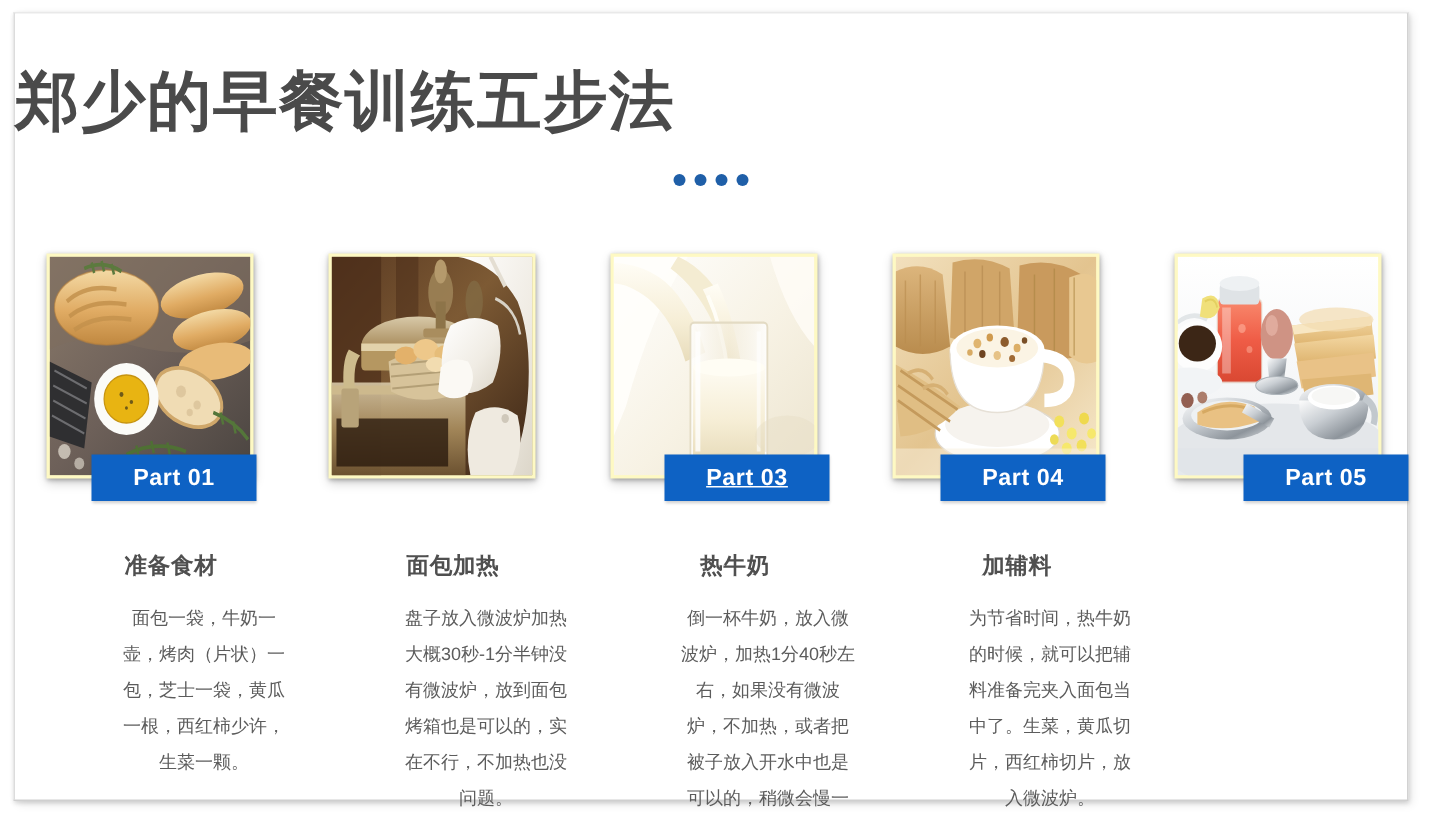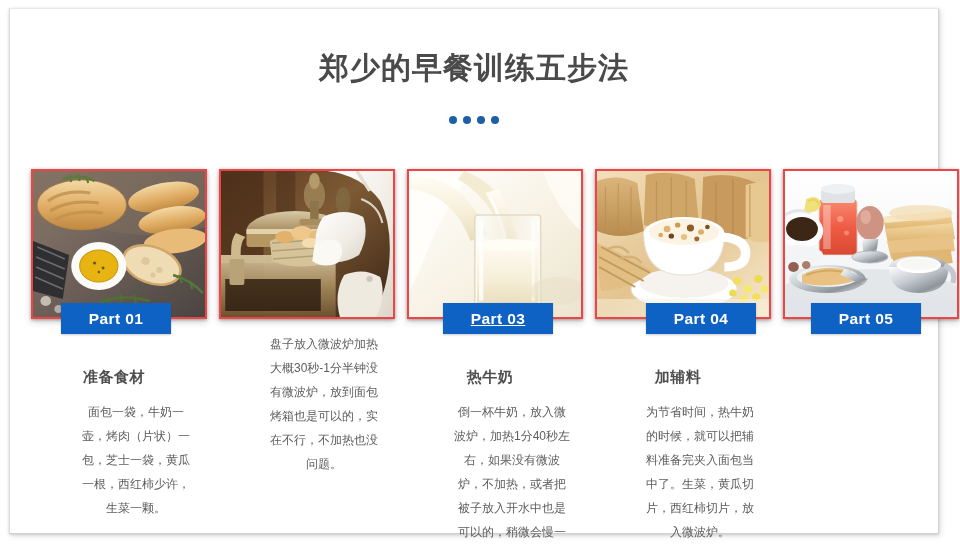--- a/index.html
+++ b/index.html
@@ -33,22 +33,21 @@
     border-bottom: 1px solid #cfcfcf;
     box-shadow: 0 1px 3px rgba(0,0,0,0.14), 2px 2px 6px rgba(0,0,0,0.10);
   }
 
   
   .slide-title {
     position: absolute;
     left: 0;
     top: 36px;
     width: 100%;
-    text-align: center;
-    font-size: 30px;
+    font-size: 43px;
     font-weight: bold;
     color: #4a4a4a;
     letter-spacing: 1px;
     line-height: 46px;
   }
 
   .dot-row {
     position: absolute;
     left: 0;
     top: 107px;
@@ -74,23 +73,23 @@
     justify-content: space-between;
   }
 
   .card {
     width: 166px;
     position: relative;
   }
 
   .photo-frame {
     position: relative;
-    width: 176px;
+    width: 138px;
     height: 150px;
-    background: #ef4444;
+    background: #fef9c3;
     padding: 2px;
     box-shadow: 0 1px 3px rgba(0,0,0,0.30), 0 3px 7px rgba(0,0,0,0.18);
   }
 
   .photo {
     width: 100%;
     height: 100%;
     overflow: hidden;
     position: relative;
   }
@@ -109,22 +108,22 @@
     display: flex;
     align-items: center;
     justify-content: center;
     letter-spacing: 0.4px;
     z-index: 4;
     box-shadow: 0 1px 2px rgba(0,0,0,0.20);
   }
   .card:nth-child(1) .part-badge { left: 30px; }
   .card:nth-child(2) .part-badge { left: 38px; }
   .card:nth-child(3) .part-badge { left: 36px; text-decoration: underline; }
-  .card:nth-child(4) .part-badge { left: 51px; }
-  .card:nth-child(5) .part-badge { left: 28px; }
+  .card:nth-child(4) .part-badge { left: 32px; }
+  .card:nth-child(5) .part-badge { left: 46px; }
 
   .card-title {
     margin-top: 49px;
     text-align: center;
     font-size: 15px;
     font-weight: bold;
     color: #4f4f4f;
     letter-spacing: 0.5px;
   }
 
@@ -263,20 +262,21 @@
               <path d="M100 0 Q132 4 150 30 Q162 56 158 96 Q154 130 140 146 L162 146 L162 0 Z" fill="url(#g2white)"></path>
               <path d="M96 46 Q116 36 134 46 Q140 64 130 84 Q112 96 92 88 Q84 66 96 46 Z" fill="url(#g2white)"></path>
               <path d="M88 74 Q96 66 110 70 Q118 80 110 92 Q96 98 86 90 Z" fill="#fbf9f4"></path>
               <path d="M116 104 Q134 96 150 106 Q156 126 146 146 L112 146 Q106 122 116 104 Z" fill="#efeae0"></path>
               <path d="M132 28 Q148 34 152 52" stroke="#d8d2c6" stroke-width="2" fill="none"></path>
               <circle cx="140" cy="108" r="3" fill="#cfc8ba"></circle>
               <path d="M128 0 L140 20" stroke="#e4ded2" stroke-width="3"></path>
             </svg>
           </div>
         </div>
+        <div class="card-title">面包加热</div>
         <div class="card-body">盘子放入微波炉加热大概30秒-1分半钟没有微波炉，放到面包烤箱也是可以的，实在不行，不加热也没问题。</div>
       </div>
 
       <div class="card">
         <div class="photo-frame">
           <div class="photo">
             <svg viewBox="0 0 162 146" preserveAspectRatio="none">
               <defs>
                 <linearGradient id="g3bg" x1="0" y1="0" x2="1" y2="1">
                   <stop offset="0" stop-color="#ffffff"></stop>

